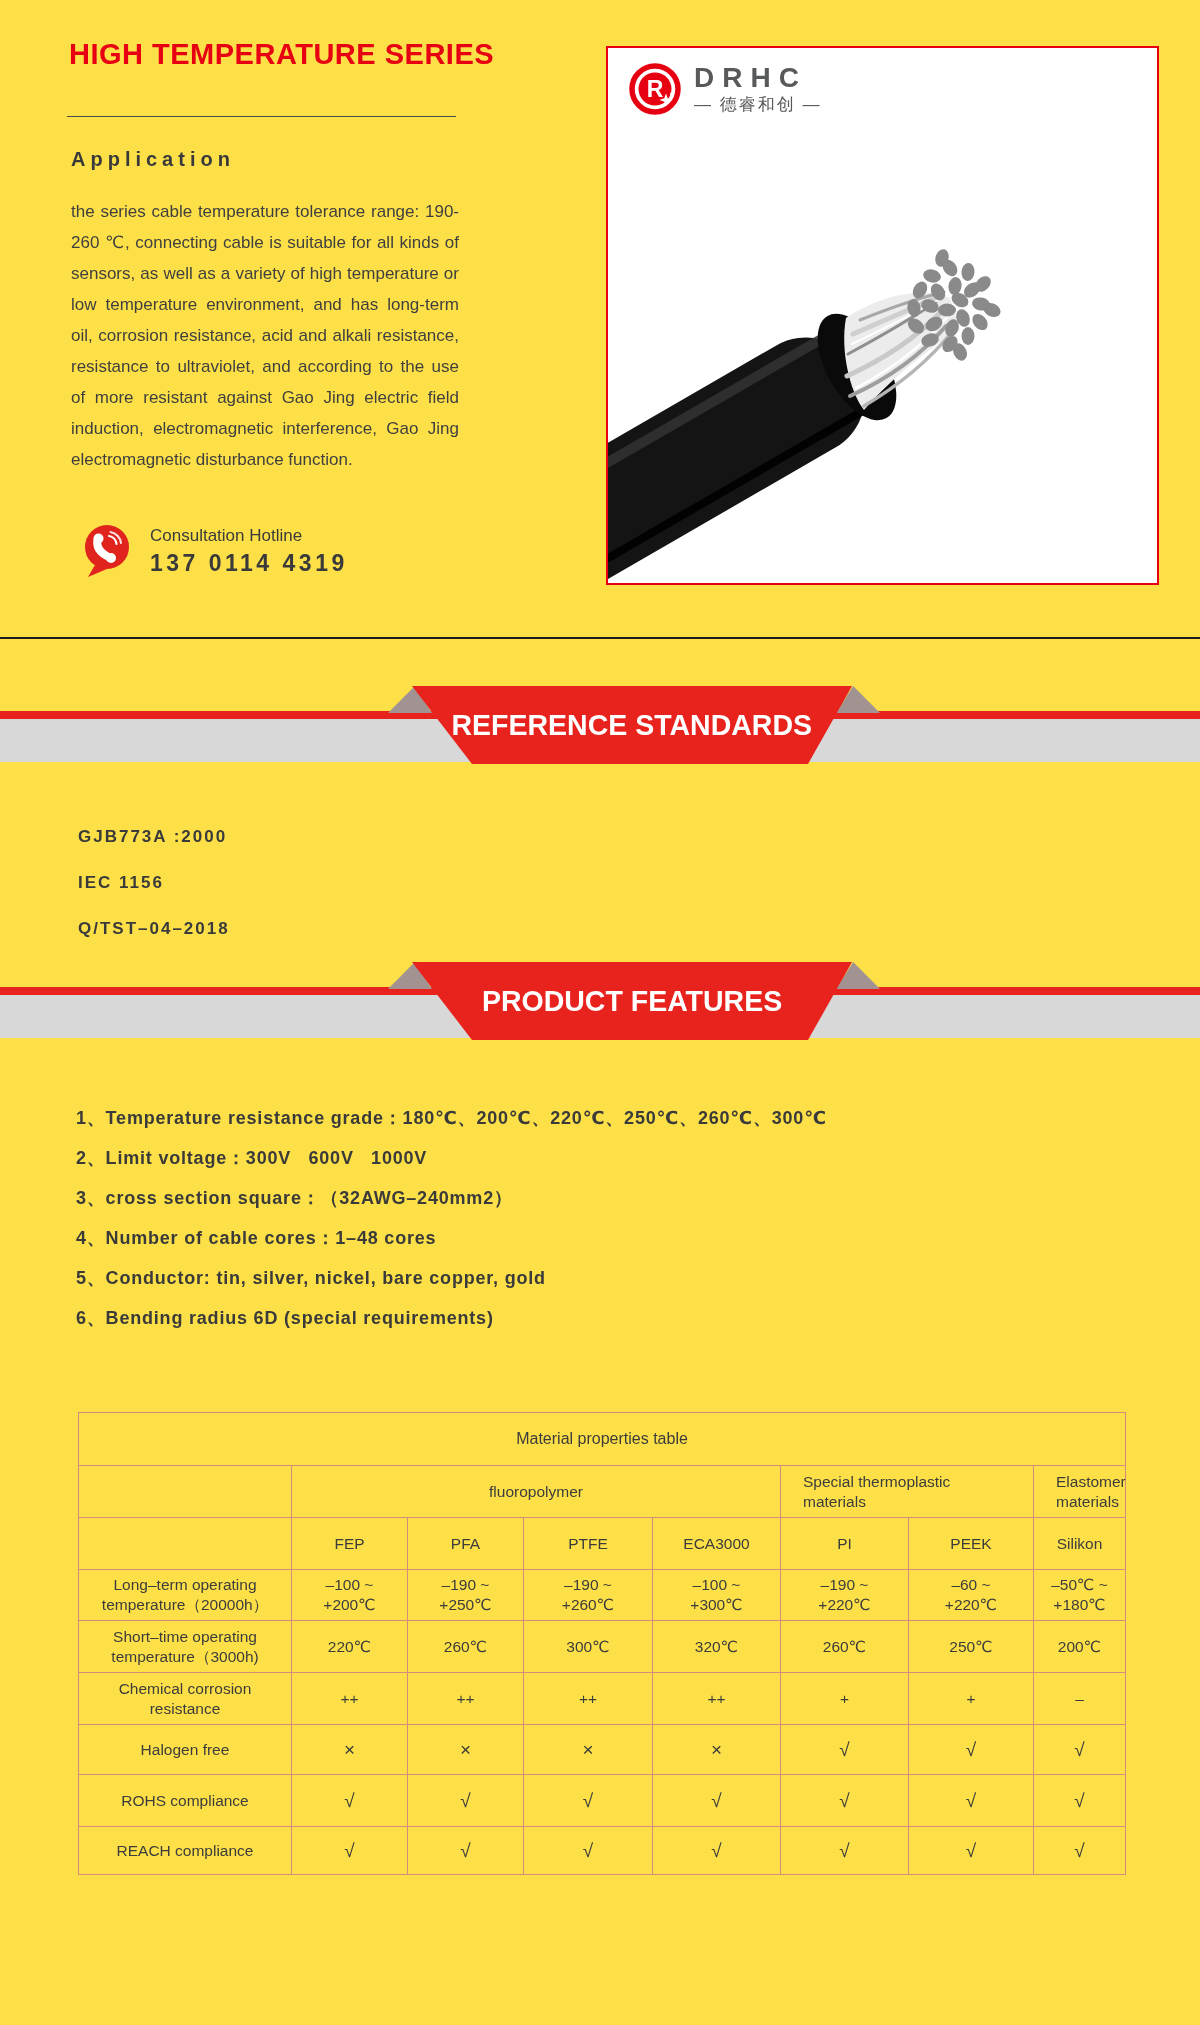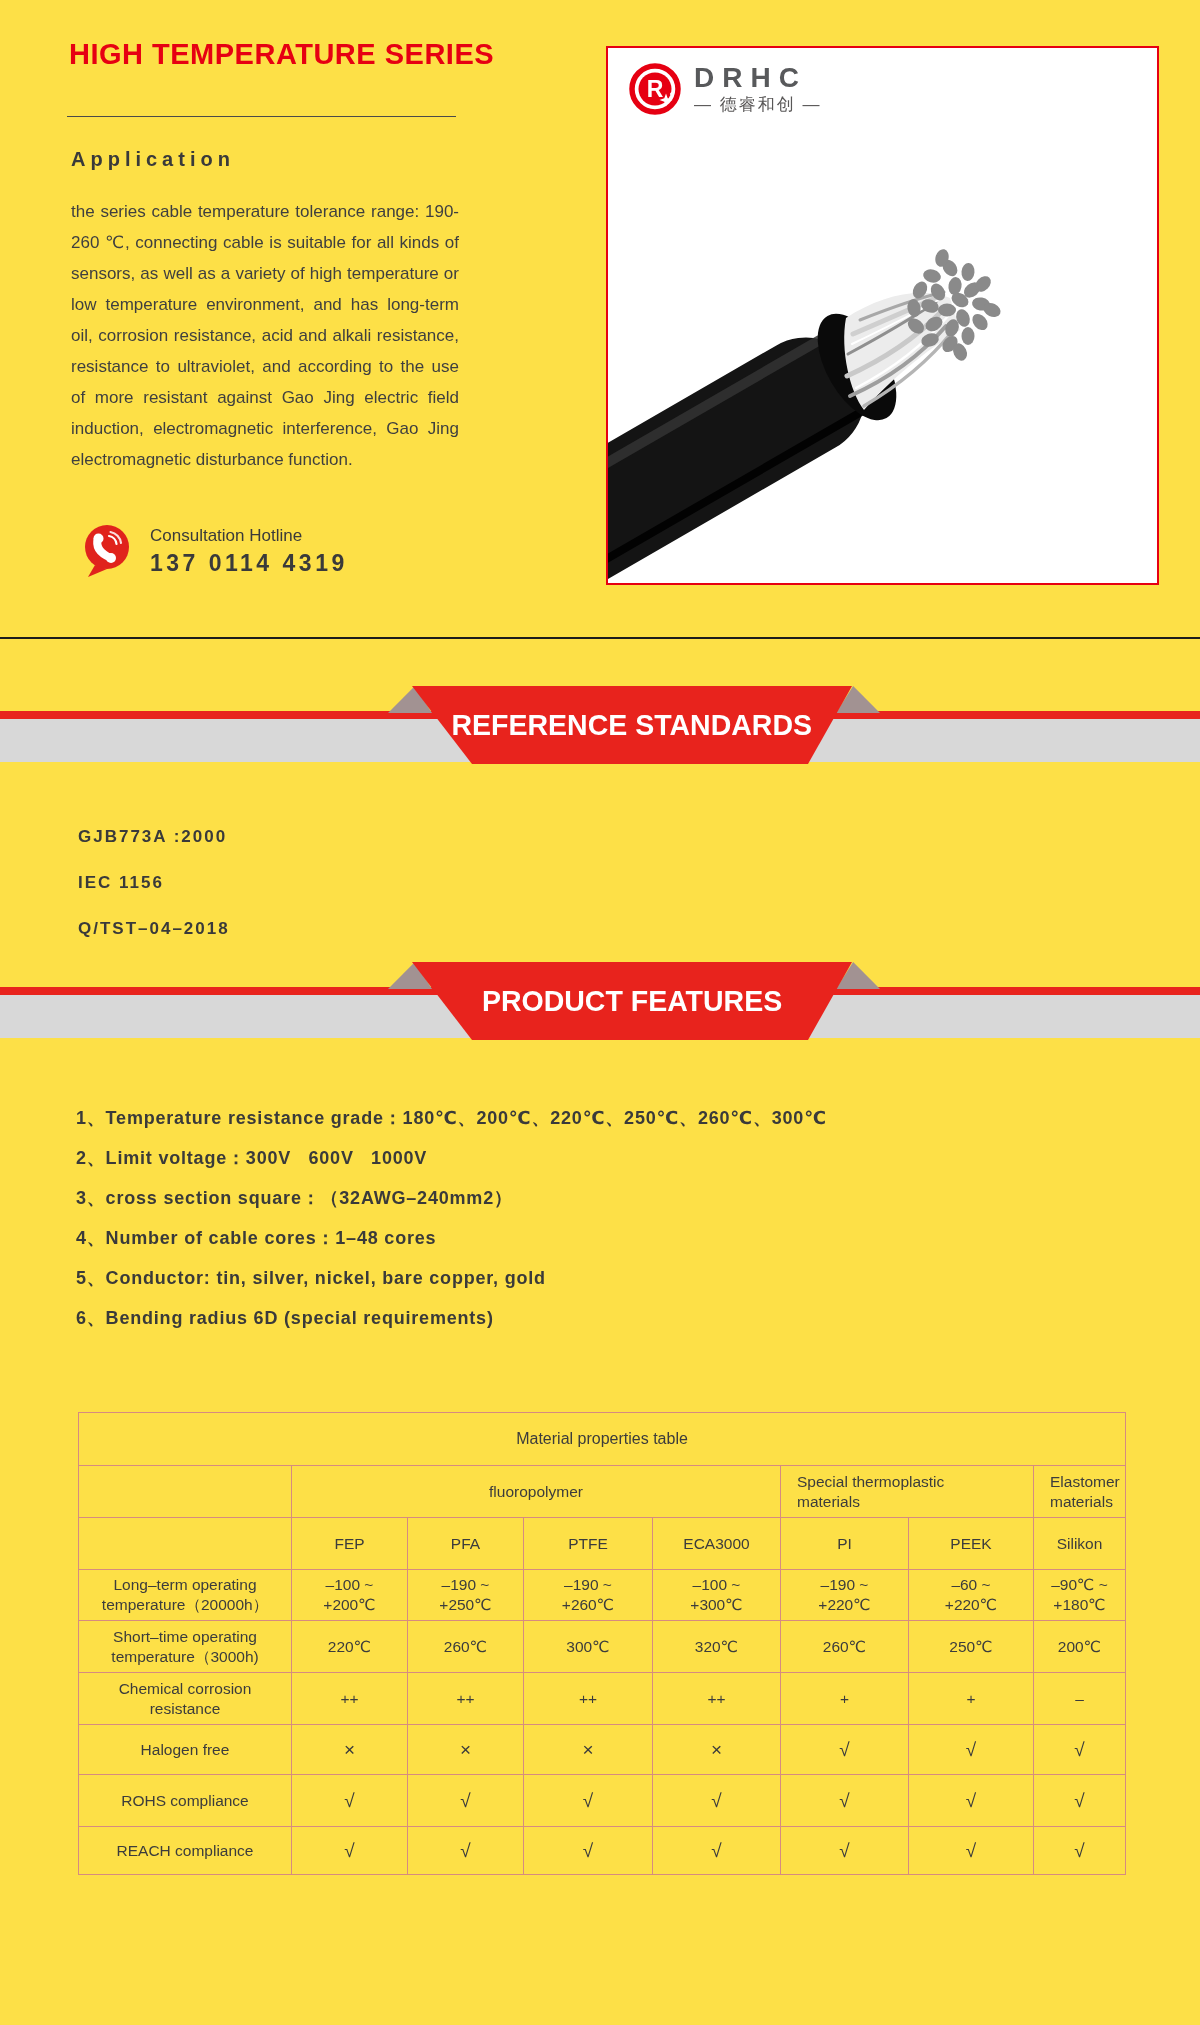--- a/index.html
+++ b/index.html
@@ -58,21 +58,21 @@
 
   
   .material-table{position:absolute;left:78px;top:1412px;border-collapse:collapse;table-layout:fixed;
                   width:1047px;}
   .material-table td{border:1px solid #d68b80;text-align:center;vertical-align:middle;
                      font-size:15.5px;color:#3c3c3c;white-space:pre-line;padding:0 4px;line-height:20px;}
   .material-table .t-title-row{height:53px;}
   .material-table .t-group-row{height:52px;}
   .material-table .t-cols-row{height:52px;}
   .material-table .t-title{font-size:16px;}
-  .material-table td.group-left{text-align:left;padding-left:16px;}
+  .material-table td.group-left{text-align:left;padding-left:22px;}
   .material-table td.sym{font-size:19px;}
   .r0{height:51px;} .r1{height:52px;} .r2{height:52px;} .r3{height:50px;} .r4{height:52px;} .r5{height:48px;}
 </style>
 </head>
 <body>
 
 <div class="page">
 
   <h1 class="page-title">HIGH TEMPERATURE SERIES</h1>
 
@@ -237,21 +237,21 @@
           <td>–190 ~
 +250℃</td>
           <td>–190 ~
 +260℃</td>
           <td>–100 ~
 +300℃</td>
           <td>–190 ~
 +220℃</td>
           <td>–60 ~
 +220℃</td>
-          <td>–90℃ ~
+          <td>–50℃ ~
 +180℃</td>
         </tr>
         <tr class="r1">
           <td>Short–time operating
 temperature（3000h)</td>
           <td>220℃</td>
           <td>260℃</td>
           <td>300℃</td>
           <td>320℃</td>
           <td>260℃</td>

